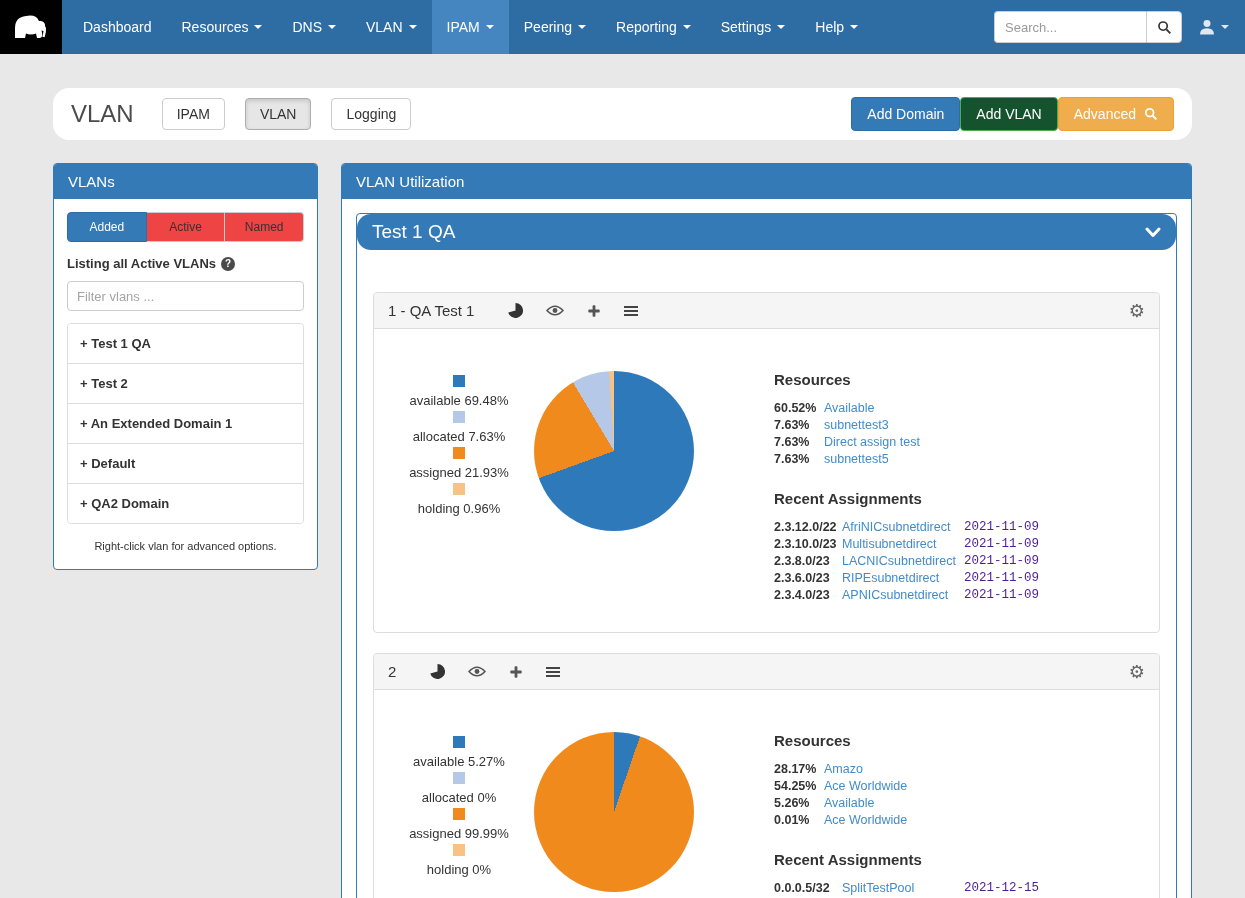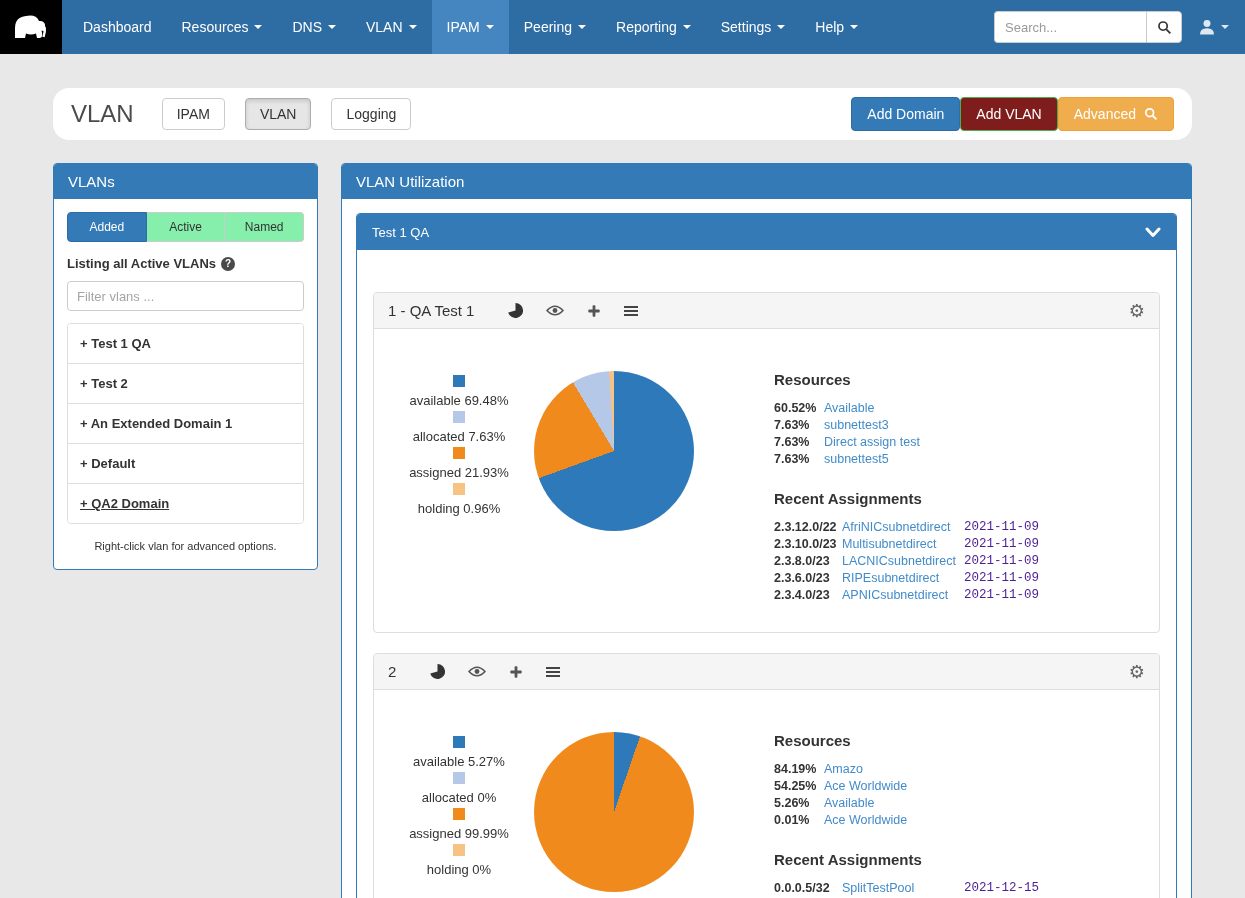--- a/index.html
+++ b/index.html
@@ -28,51 +28,51 @@
   
   .container { margin:0 53px; }
   .page-head { margin-top:34px; background:#fff; border-radius:16px; height:52px; display:flex; align-items:center; padding:0 18px; }
   .page-title { font-size:24px; font-weight:normal; color:#4b4b4b; margin:0 28px 0 0; }
   .view-tabs { display:flex; gap:20px; }
   .tab-btn { font-family:inherit; font-size:14px; color:#333; background:#fff; border:1px solid #ccc; border-radius:4px; padding:7px 14px; cursor:pointer; }
   .tab-btn.active { background:#e6e6e6; border-color:#adadad; box-shadow:inset 0 2px 4px rgba(0,0,0,.14); }
   .actions { margin-left:auto; display:flex; }
   .btn { font-family:inherit; font-size:14px; color:#fff; border-radius:4px; padding:8px 15px; border:1px solid transparent; cursor:pointer; display:flex; align-items:center; gap:8px; }
   .btn-blue { background:#337ab7; border-color:#2e6da4; }
-  .btn-green { background:#7f1d1d; border-color:#4cae4c; }
+  .btn-green { background:#14532d; border-color:#4cae4c; }
   .btn-orange { background:#f0ad4e; border-color:#eea236; }
 
   .content-row { display:flex; gap:23px; margin-top:23px; align-items:flex-start; }
 
   .panel { background:#fff; border:1px solid #337ab7; border-radius:4px; overflow:hidden; }
   .panel-heading { background:#337ab7; color:#fff; font-size:15px; padding:9px 14px; }
 
   
   .sidebar { width:265px; flex:none; }
   .sidebar-body { padding:13px; }
   .filter-group { display:flex; }
-  .fbtn { flex:1; font-family:inherit; font-size:12px; padding:7px 0; background:#86efac; border:1px solid #ccc; color:#333; cursor:pointer; }
+  .fbtn { flex:1; font-family:inherit; font-size:12px; padding:7px 0; background:#ef4444; border:1px solid #ccc; color:#333; cursor:pointer; }
   .filter-group button:first-of-type { border-radius:4px 0 0 4px; }
   .filter-group button:last-of-type { border-radius:0 4px 4px 0; }
   .fbtn + .fbtn { border-left:none; }
   .fbtn.active { background:#337ab7; border-color:#2e6da4; color:#fff; }
   .listing-label { margin-top:14px; font-size:13px; font-weight:bold; color:#333; display:flex; align-items:center; gap:5px; }
   .help-icon { width:14px; height:14px; border-radius:50%; background:#4a4a4a; color:#fff; font-size:10px; display:inline-flex; align-items:center; justify-content:center; font-weight:bold; cursor:pointer; flex:none; }
   .filter-input { margin-top:10px; width:100%; height:30px; border:1px solid #ccc; border-radius:4px; padding:0 9px; font-size:13px; color:#555; outline:none; }
   .filter-input::placeholder { color:#a5a5a5; }
   .vlan-list { margin-top:12px; border:1px solid #ddd; border-radius:4px; overflow:hidden; }
   .vlan-item { padding:12px; font-size:13px; font-weight:bold; color:#333; border-bottom:1px solid #ddd; background:#fff; cursor:pointer; }
-  .vlan-item:last-child { border-bottom:none;text-decoration:underline; }
+  .vlan-item:last-child { border-bottom:none; }
   .sidebar-note { margin-top:16px; margin-bottom:4px; font-size:11px; color:#333; text-align:center; }
 
   
   .main-panel { flex:1; }
   .main-body { padding:14px; }
   .group-panel { border:1px solid #337ab7; border-radius:4px; overflow:hidden; background:#fff; }
-  .group-heading { background:#337ab7; color:#fff; font-size:13px; padding:0 15px; height:36px; display:flex; align-items:center; }
+  .group-heading { background:#337ab7; color:#fff; font-size:19px; padding:0 15px; height:36px; display:flex; align-items:center;border-radius:14px; }
   .group-chevron { margin-left:auto; display:flex; align-items:center; cursor:pointer; }
   .group-body { padding:42px 16px 22px; }
 
   .chart-row { border:1px solid #ddd; border-radius:4px; background:#fff; }
   .chart-row + .chart-row { margin-top:20px; }
   .chart-head { background:#f5f5f5; border-bottom:1px solid #ddd; height:36px; display:flex; align-items:center; padding:0 14px; border-radius:4px 4px 0 0; }
   .chart-title { font-size:15px; color:#333; }
   .chart-icons { display:flex; align-items:center; gap:23px; margin-left:34px; }
   .icon-btn { display:flex; align-items:center; cursor:pointer; background:none; border:none; padding:0; }
   .gear { margin-left:auto; font-size:18px; color:#666; cursor:pointer; line-height:1; }
@@ -419,21 +419,21 @@
                       <span class="legend-swatch" style="background-color: rgb(246, 195, 133);"></span>
                       <span>holding 0%</span>
                     </div>
                   </div>
                 <div class="pie" style="background: conic-gradient(rgb(46, 121, 185) 0%, rgb(46, 121, 185) 5.27%, rgb(240, 138, 29) 5.27%, rgb(240, 138, 29) 100%);"></div>
                 <div class="stats">
                   <h4>Resources</h4>
                   <div>
 
                       <div class="res-row">
-                        <span class="res-pct">84.19%</span>
+                        <span class="res-pct">28.17%</span>
                         <a class="res-name">Amazo</a>
                       </div>
 
                       <div class="res-row">
                         <span class="res-pct">54.25%</span>
                         <a class="res-name">Ace Worldwide</a>
                       </div>
 
                       <div class="res-row">
                         <span class="res-pct">5.26%</span>

